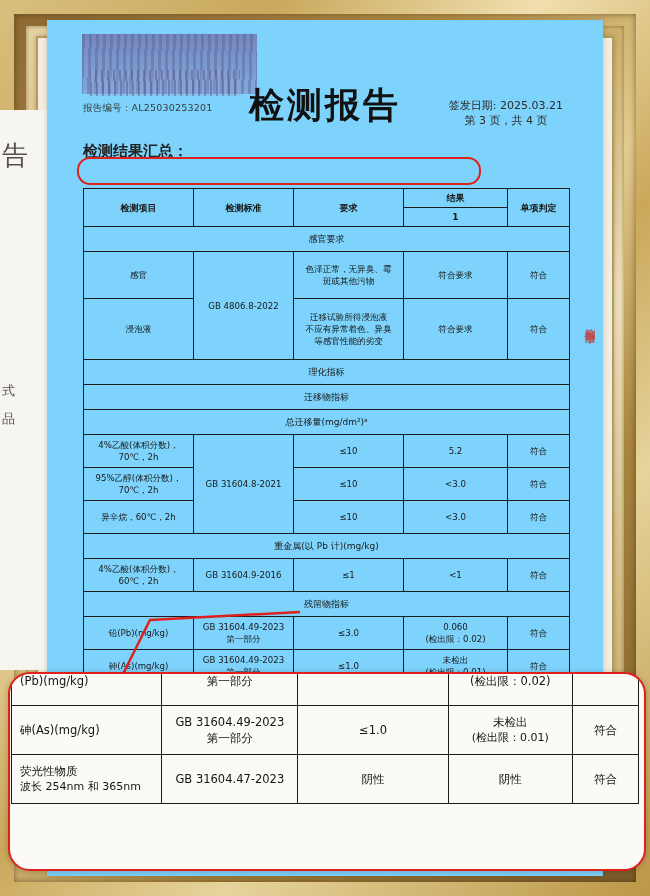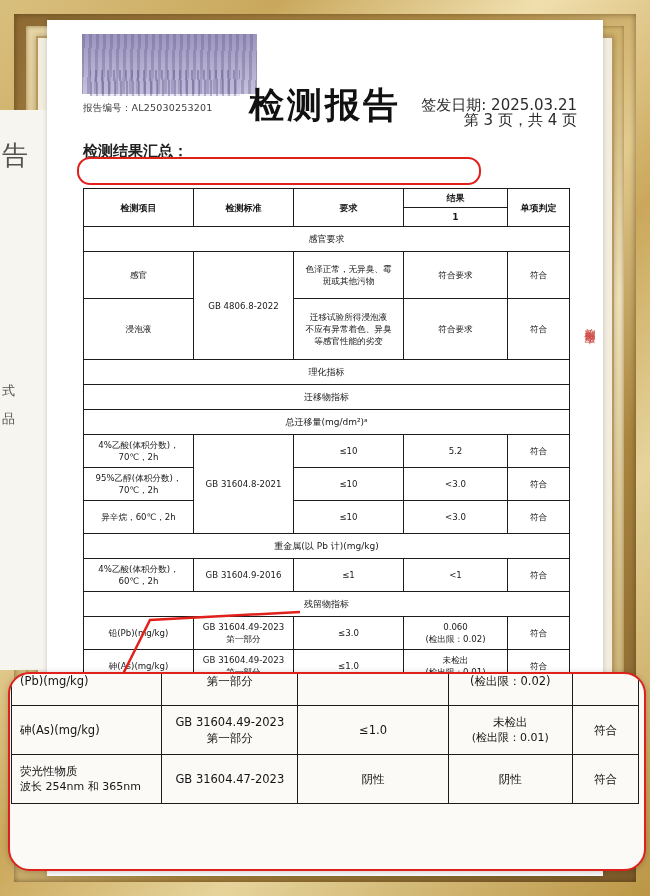--- a/index.html
+++ b/index.html
@@ -58,21 +58,21 @@
     left: 2px;
     font-family: "DejaVu Sans", sans-serif;
     color: #55524c;
   }
 
   
   .sheet {
     position: absolute;
     left: 47px; top: 20px;
     width: 556px; height: 856px;
-    background: #ffffff;
+    background: #7dd3fc;
     z-index: 5;
     box-shadow: 0 0 5px rgba(0,0,0,.18);
     overflow: hidden;
   }
 
   
   .watermark {
     position: absolute;
     left: 35px; top: 14px;
     width: 175px; height: 60px;
@@ -100,23 +100,23 @@
     left: 0; right: 0; top: 62px;
     text-align: center;
     font-family: "DejaVu Serif", "Liberation Serif", serif;
     font-size: 35px;
     font-weight: 700;
     letter-spacing: 3px;
     color: #111;
   }
   .issue-info {
     position: absolute;
-    right: 26px; top: 78px;
-    text-align: right;
-    font-size: 15px;
+    right: 40px; top: 78px;
+    text-align: center;
+    font-size: 11px;
     line-height: 15px;
     color: #2b2b2b;
   }
   .sec-label {
     position: absolute;
     left: 36px; top: 122px;
     font-size: 15px;
     color: #222;
     font-weight: 700;
   }

